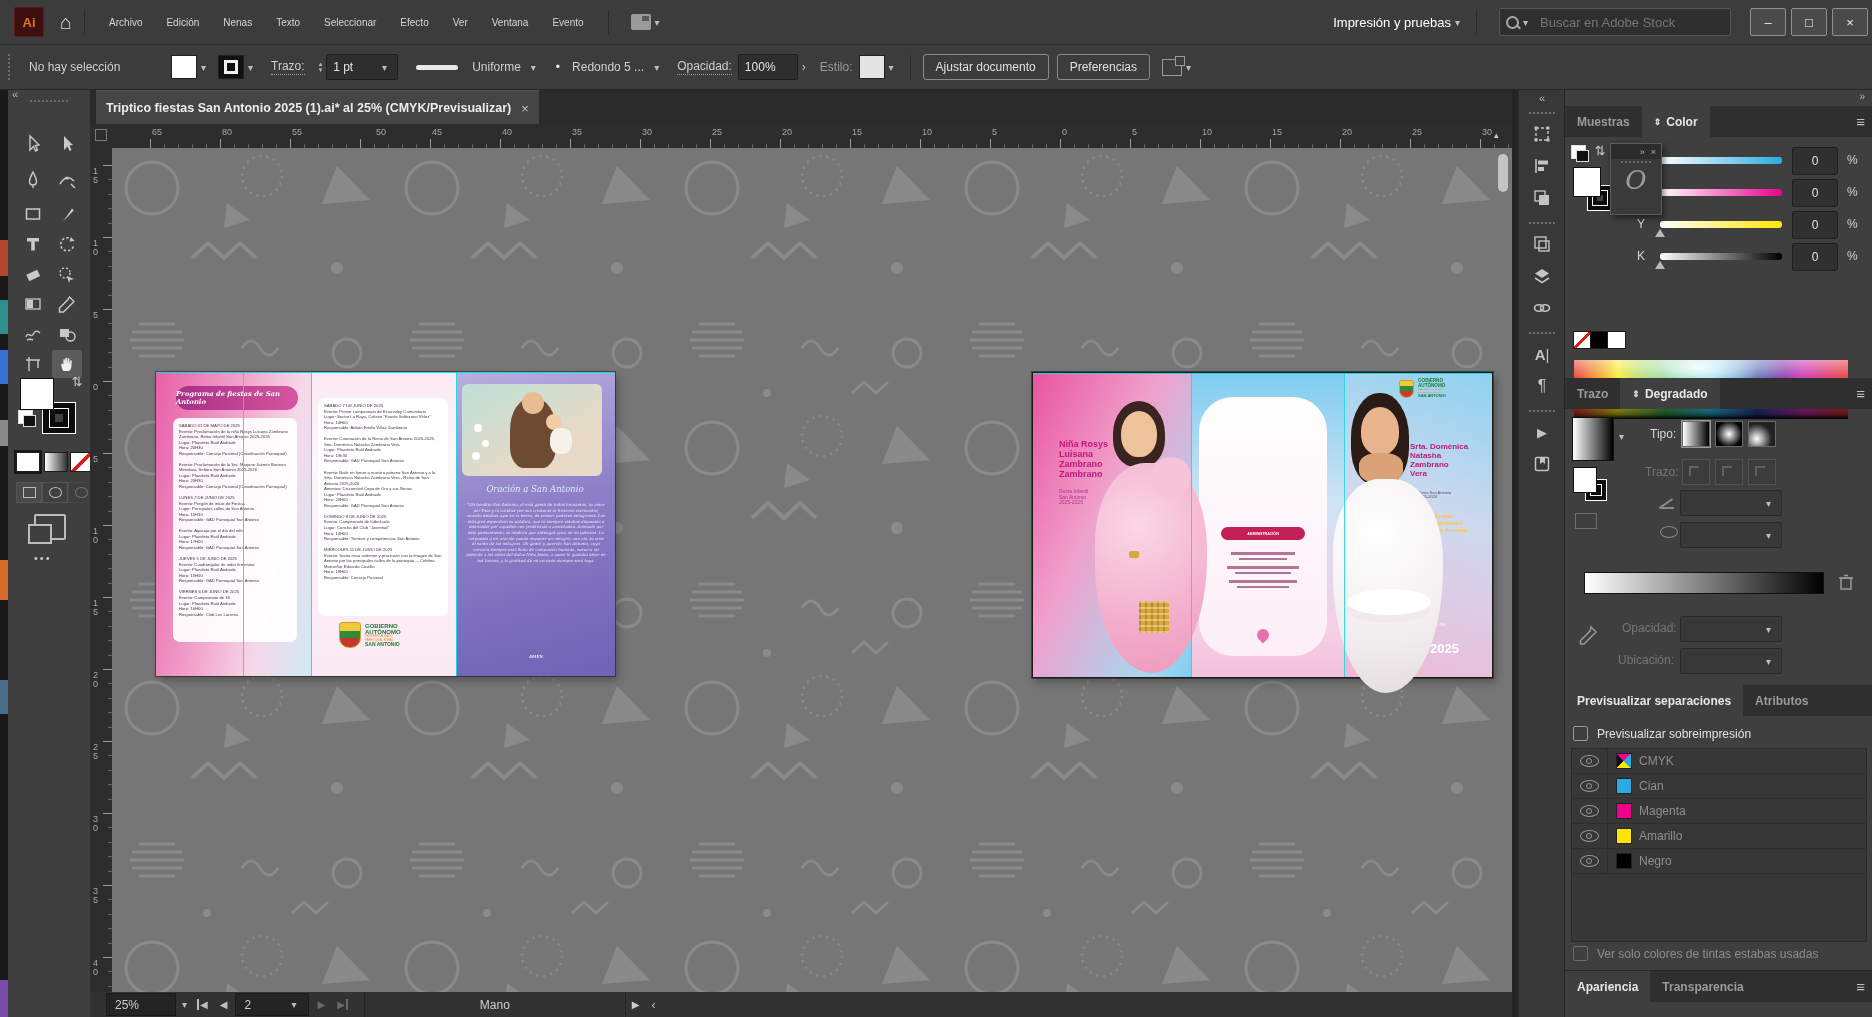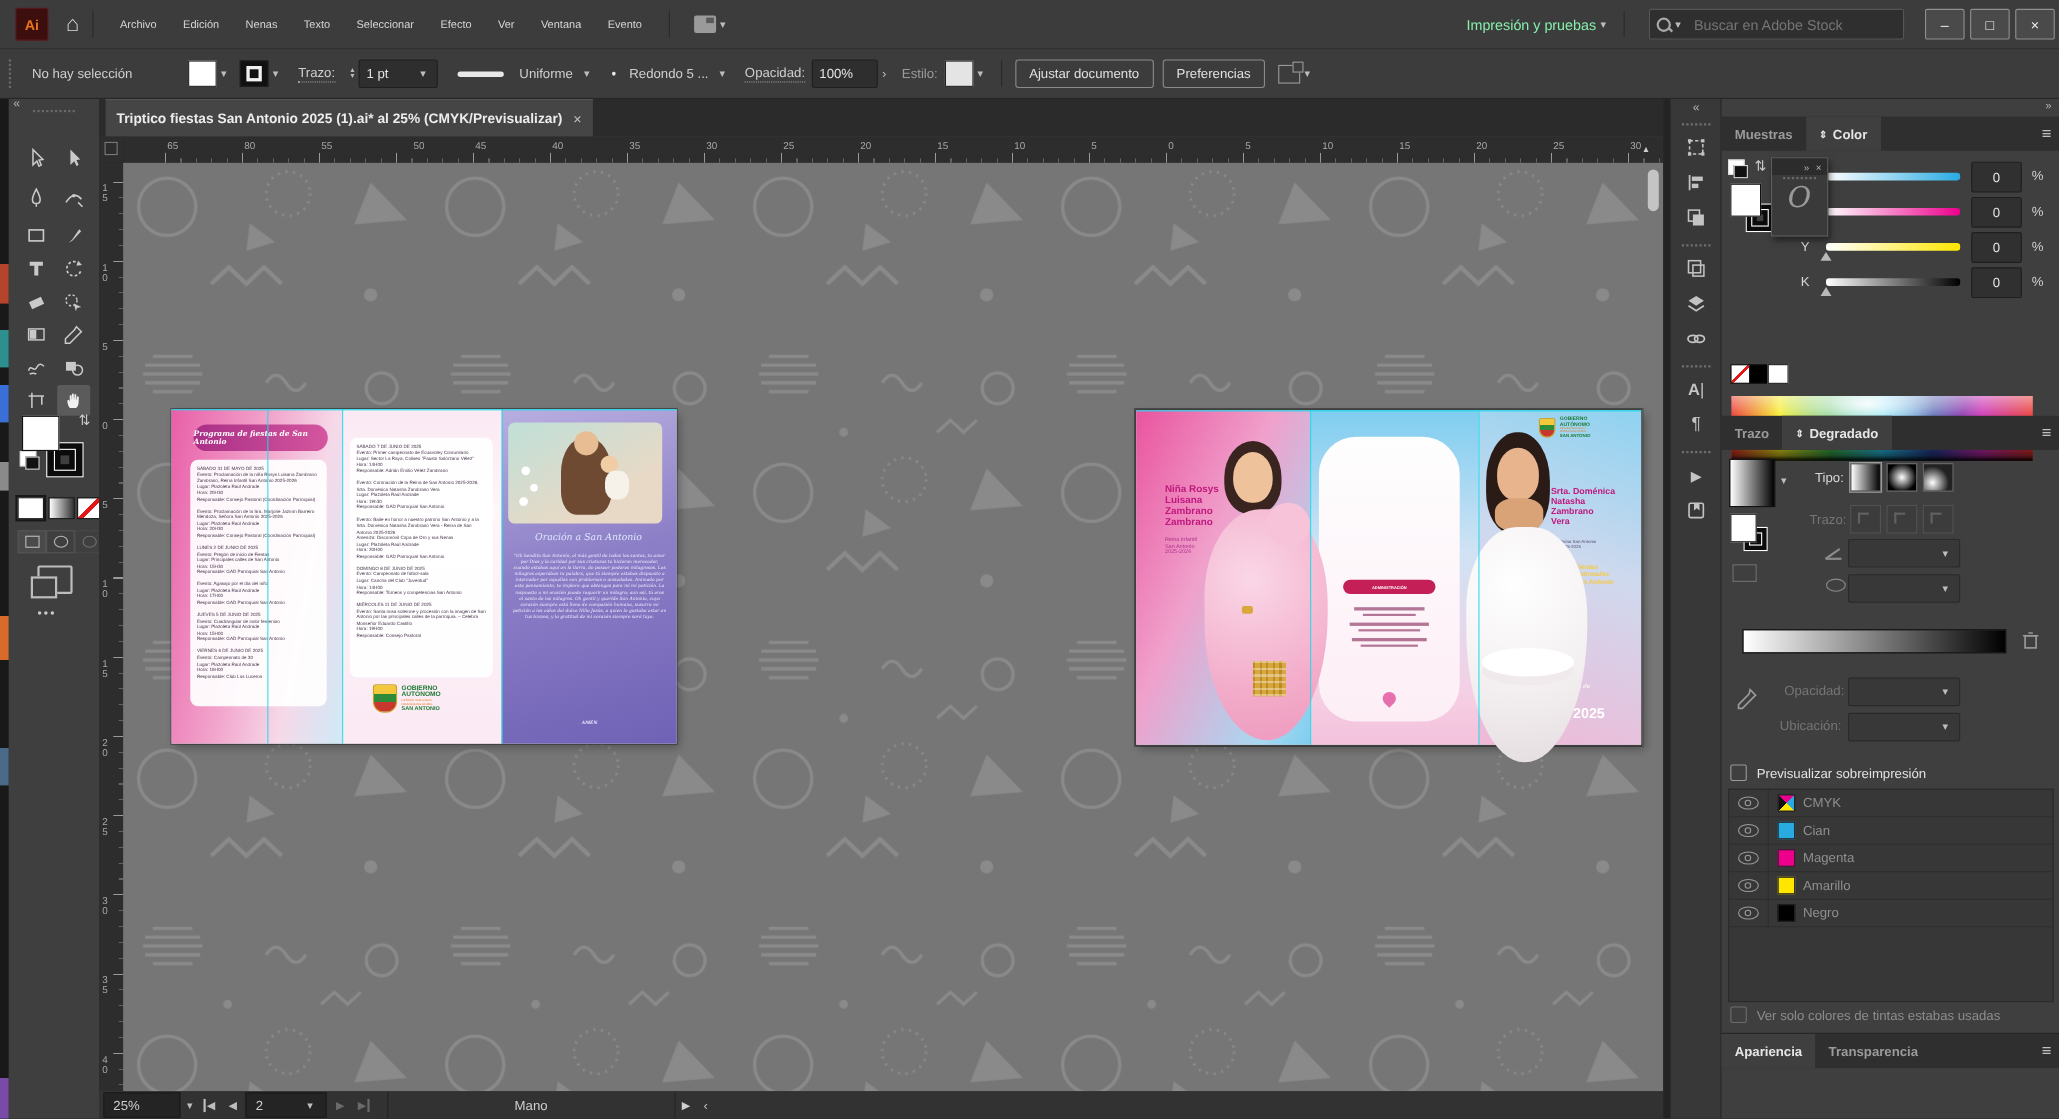--- a/index.html
+++ b/index.html
@@ -8,21 +8,21 @@
   .row{display:flex;align-items:center;}
   
   .menubar{position:absolute;left:0;top:0;width:100%;height:44px;background:#3c3c3c;display:flex;align-items:center;border-bottom:1px solid #2e2e2e;}
   .ai-logo{width:28px;height:28px;margin-left:14px;background:#3d0e0e;border:1px solid #5a1a1a;color:#e8731c;font-weight:bold;font-size:13px;display:flex;align-items:center;justify-content:center;border-radius:2px;}
   .home{font-size:20px;color:#d9d9d9;margin-left:16px;}
   .vsep{width:1px;height:24px;background:#2a2a2a;margin:0 12px;}
   .menu-item{padding:0 12px;font-size:10px;color:#d6d6d6;cursor:default;}
   .arrange-icon{width:20px;height:16px;background:#9a9a9a;border-radius:2px;position:relative;margin-left:10px;}
   .arrange-icon:after{content:"";position:absolute;right:2px;top:2px;width:7px;height:5px;background:#5a5a5a;}
   .chev{font-size:10px;color:#bdbdbd;margin:0 4px;}
-  .workspace{font-size:13px;color:#86efac;}
+  .workspace{font-size:13px;color:#ffffff;}
   .search{width:218px;height:26px;background:#2f2f2f;border:1px solid #555;border-radius:2px;display:flex;align-items:center;padding:0 6px;margin:0 14px 0 10px;}
   .mag{width:9px;height:9px;border:2px solid #a9a9a9;border-radius:50%;position:relative;flex:none;}
   .mag:after{content:"";position:absolute;left:8px;top:8px;width:5px;height:2px;background:#a9a9a9;transform:rotate(45deg);}
   .search input{background:transparent;border:none;outline:none;color:#a0a0a0;font-size:13px;width:160px;margin-left:6px;font-family:"Liberation Sans",sans-serif;}
   .winbtn{width:34px;height:26px;border:1px solid #8f8f8f;background:#4a4a4a;color:#eee;font-size:13px;display:flex;align-items:center;justify-content:center;margin-left:5px;border-radius:2px;}
   
   .controlbar{position:absolute;left:0;top:45px;width:100%;height:44px;background:#3c3c3c;border-bottom:1px solid #262626;display:flex;align-items:center;font-size:12px;}
   .grip-v{width:5px;height:26px;margin-left:8px;border-left:2px dotted #6a6a6a;}
   .cb-label{color:#cfcfcf;margin:0 6px;}
   .cb-label.dotted{border-bottom:1px dotted #9a9a9a;padding-bottom:1px;}
@@ -588,21 +588,21 @@
       <div class="guide" style="left:311px;z-index:9"></div>
     </div>
 
     <div class="vscroll">
       <div class="thumb"></div>
     </div>
   </div>
   <span class="abs" style="left:1494px;top:130px;color:#cfcfcf;font-size:9px">▴</span>
 
   <div class="statusbar">
-    <div class="sb-field" style="width:52px;margin-left:4px;justify-content:space-between">
+    <div class="sb-field" style="width:52px;margin-left:16px;justify-content:space-between">
       <span>25%</span>
     </div>
     <span class="chev">▾</span>
     <span class="navbtn firstbar">◀</span>
     <span class="navbtn">◀</span>
     <div class="sb-field" style="width:56px;justify-content:space-between">
       <span>2</span>
         <span class="chev">▾</span>
     </div>
     <span class="navbtn dim">▶</span>
@@ -782,20 +782,24 @@
       <span class="dimlabel" style="left:57px;top:212px">Opacidad:</span>
       <div class="dimbox" style="left:115px;top:207px;width:88px">
           <span class="chev">▾</span>
         </div>
       <span class="dimlabel" style="left:53px;top:244px">Ubicación:</span>
       <div class="dimbox" style="left:115px;top:239px;width:88px">
           <span class="chev">▾</span>
         </div>
     </div>
 
+    <div class="ptabs">
+      <div class="ptab active" style="font-size:12px">Previsualizar separaciones</div>
+      <div class="ptab">Atributos</div>
+    </div>
     <div style="position:relative;height:254px">
       <div class="row" style="position:absolute;left:8px;top:10px;gap:9px">
         <div class="cbx"></div>
         <span style="color:#e2e2e2">Previsualizar sobreimpresión</span>
       </div>
       <div class="platelist" style="top:32px">
         <div class="plate">
           <div class="eye"></div>
             <div class="psep"></div>
           <div class="psw" style="background:conic-gradient(from 45deg,#29abe2 0 25%,#ffe600 25% 50%,#111 50% 75%,#ec008c 75%)"></div>

